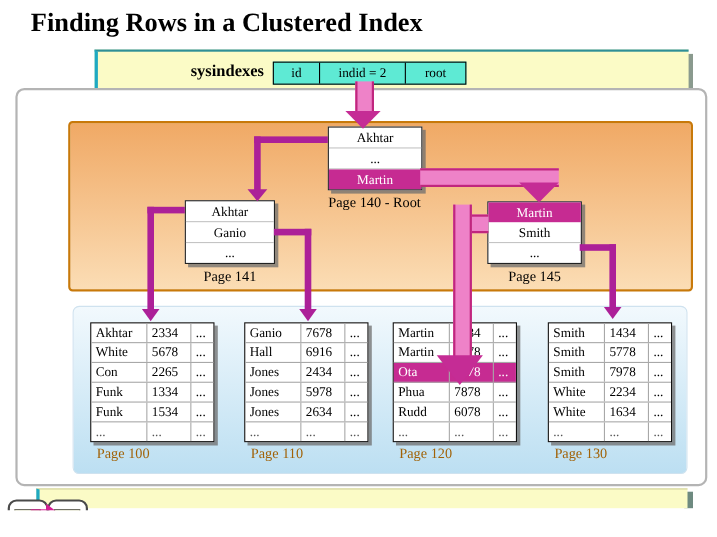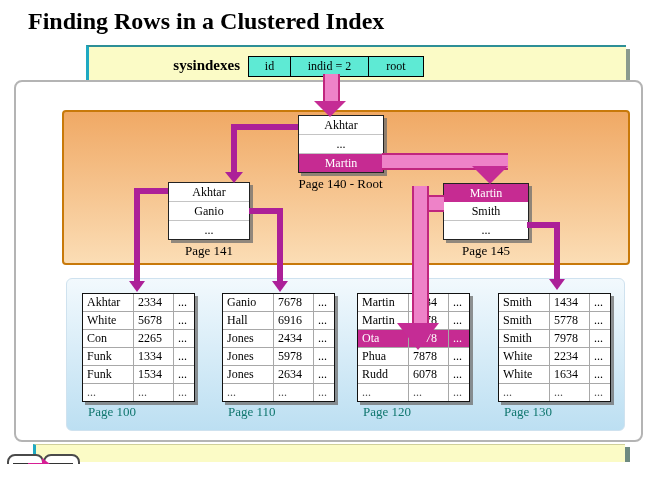--- a/index.html
+++ b/index.html
@@ -48,21 +48,21 @@
   .dpage{background:#fff;border:1px solid #111;box-shadow:3px 3px 0 rgba(110,110,110,.75);z-index:3;}
   .drow{display:flex;height:17px;line-height:17px;font-size:12px;border-bottom:1px solid #a8a8a8;}
   .drow:last-child{border-bottom:none;color:#555;}
   .dcell{padding-left:4px;overflow:hidden;white-space:nowrap;}
   .dc0{width:46px;border-right:1px solid #a8a8a8;}
   .dc1{width:35px;border-right:1px solid #a8a8a8;}
   .dc2{width:16px;}
   .drow.hl{background:#c62b92;color:#fff;}
   .p100{left:82px;top:293px;} .p110{left:222px;top:293px;}
   .p120{left:357px;top:293px;} .p130{left:498px;top:293px;}
-  .dpage-label{font-size:13px;color:#0f766e;z-index:3;}
+  .dpage-label{font-size:13px;color:#a16207;z-index:3;}
 
   
   .thin{background:#ac2098;z-index:5;}
   .thick{background:#ee82c8;z-index:5;}
   .thick.h{border-top:2px solid #c0267e;border-bottom:2px solid #c0267e;}
   .thick.v{border-left:2px solid #c0267e;border-right:2px solid #c0267e;}
   .tri{width:0;height:0;z-index:6;}
 
   
   .band-bot{left:33px;top:444px;width:589px;height:17px;background:#fbfbc6;

